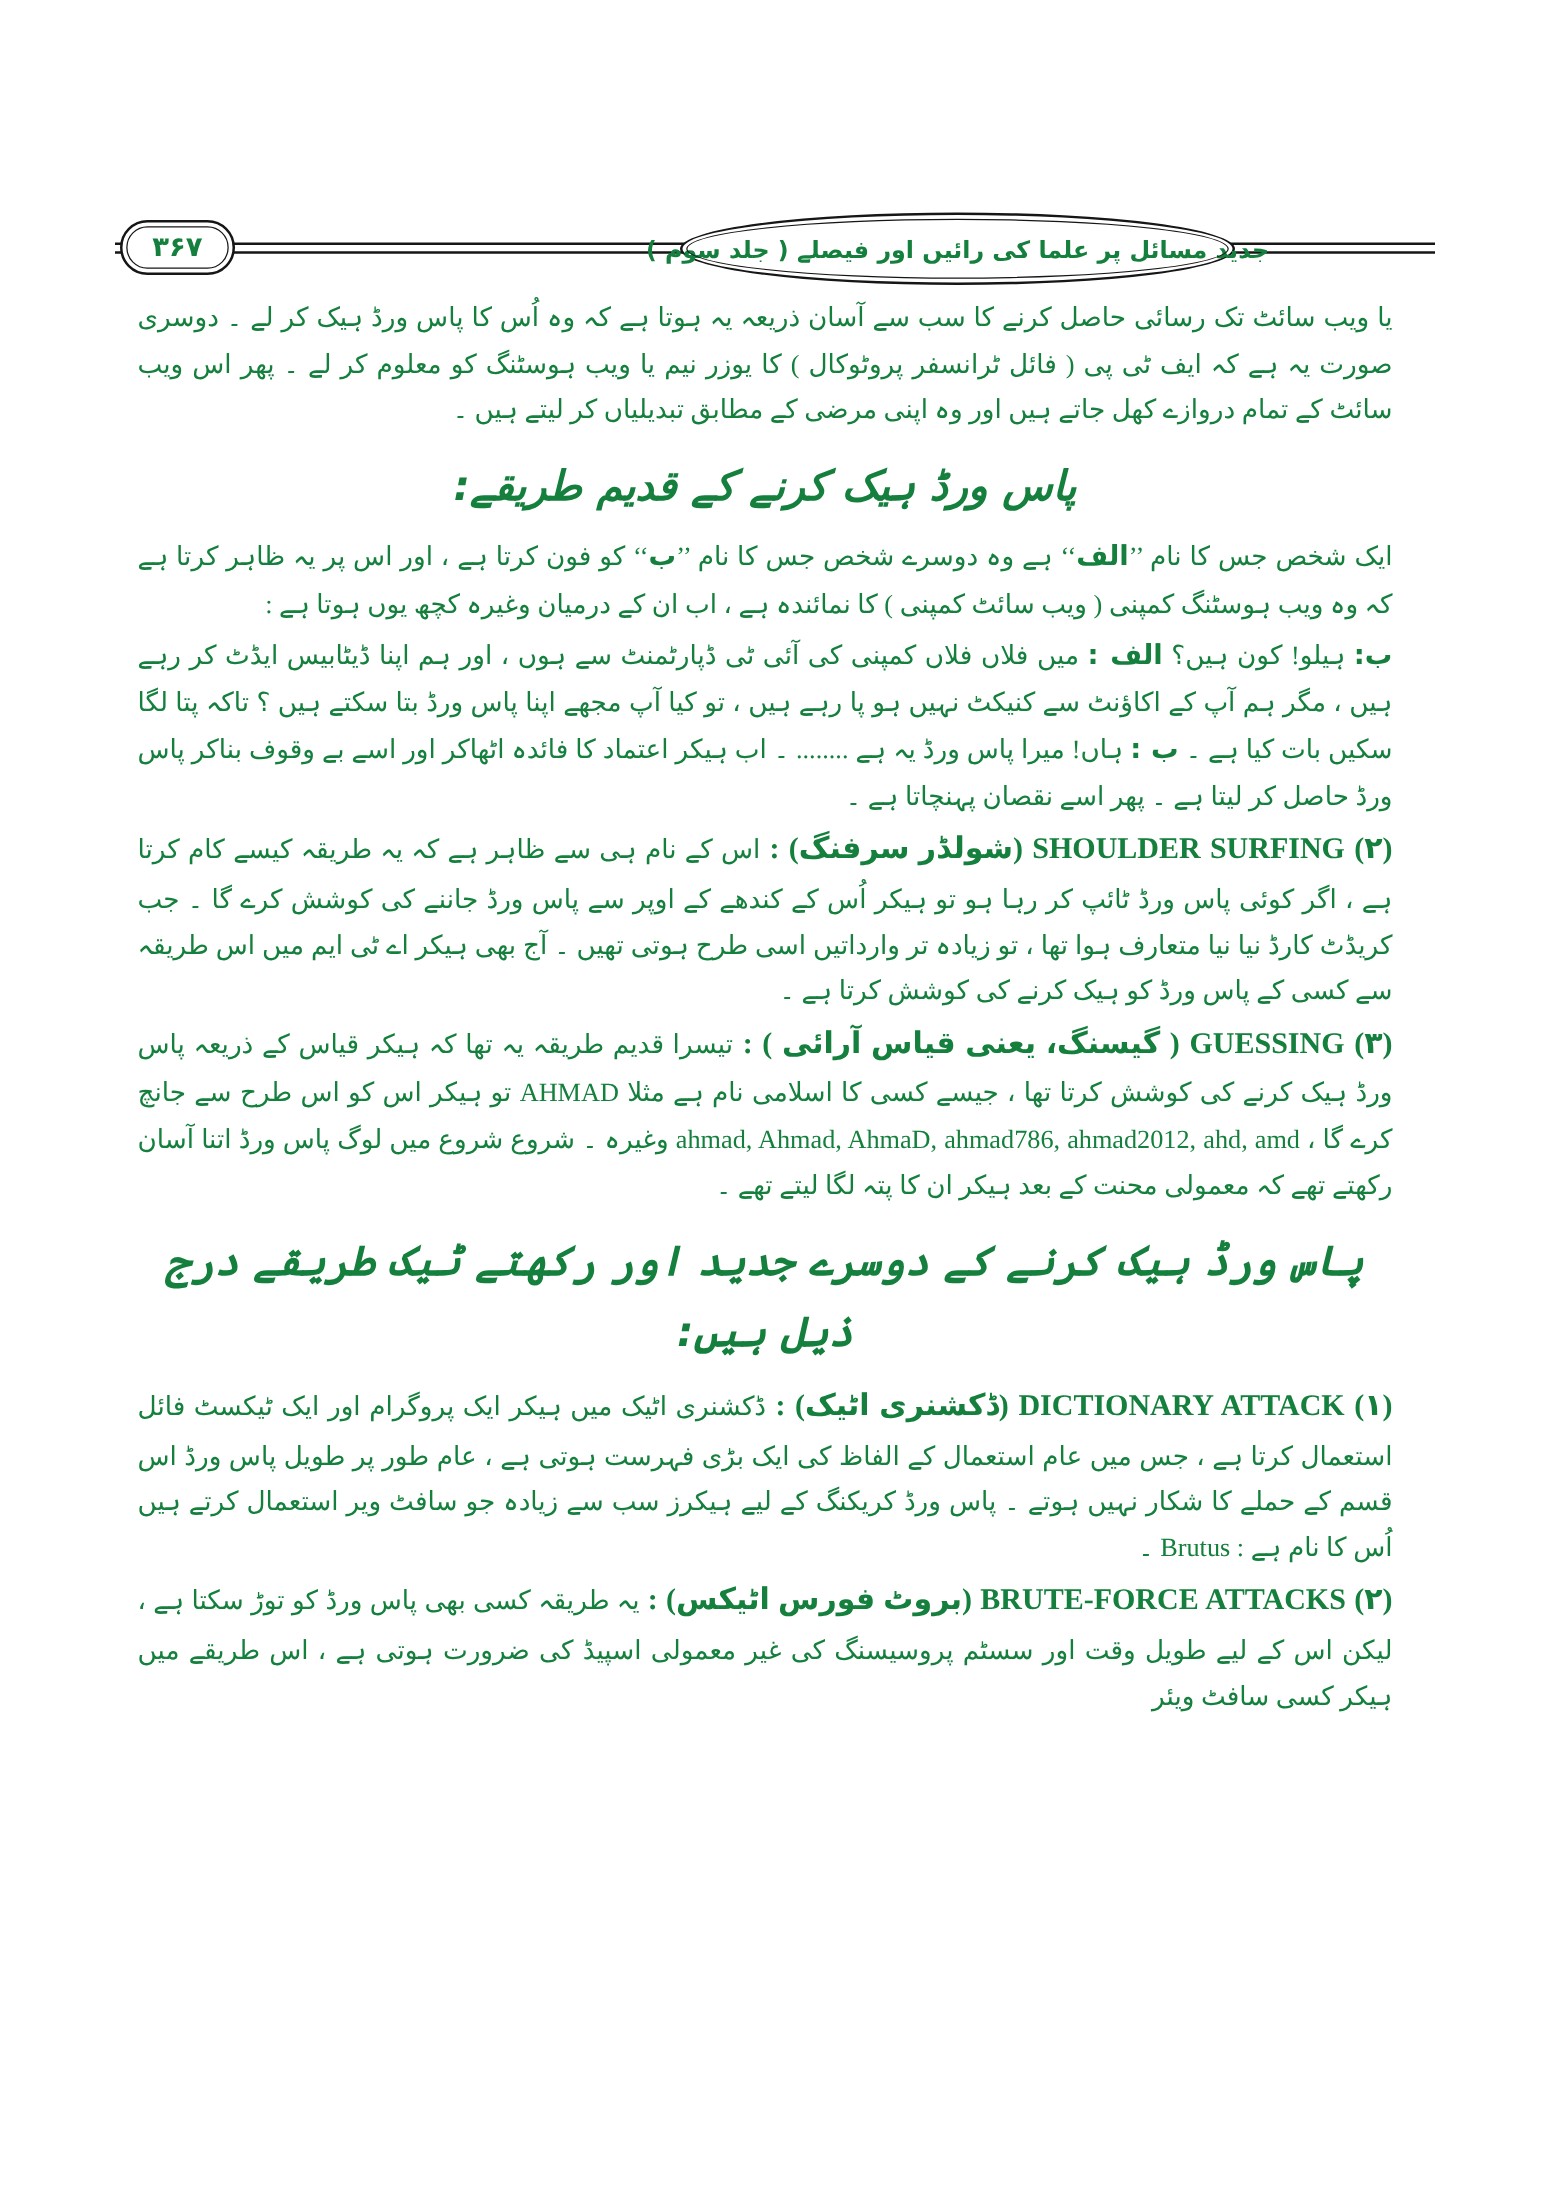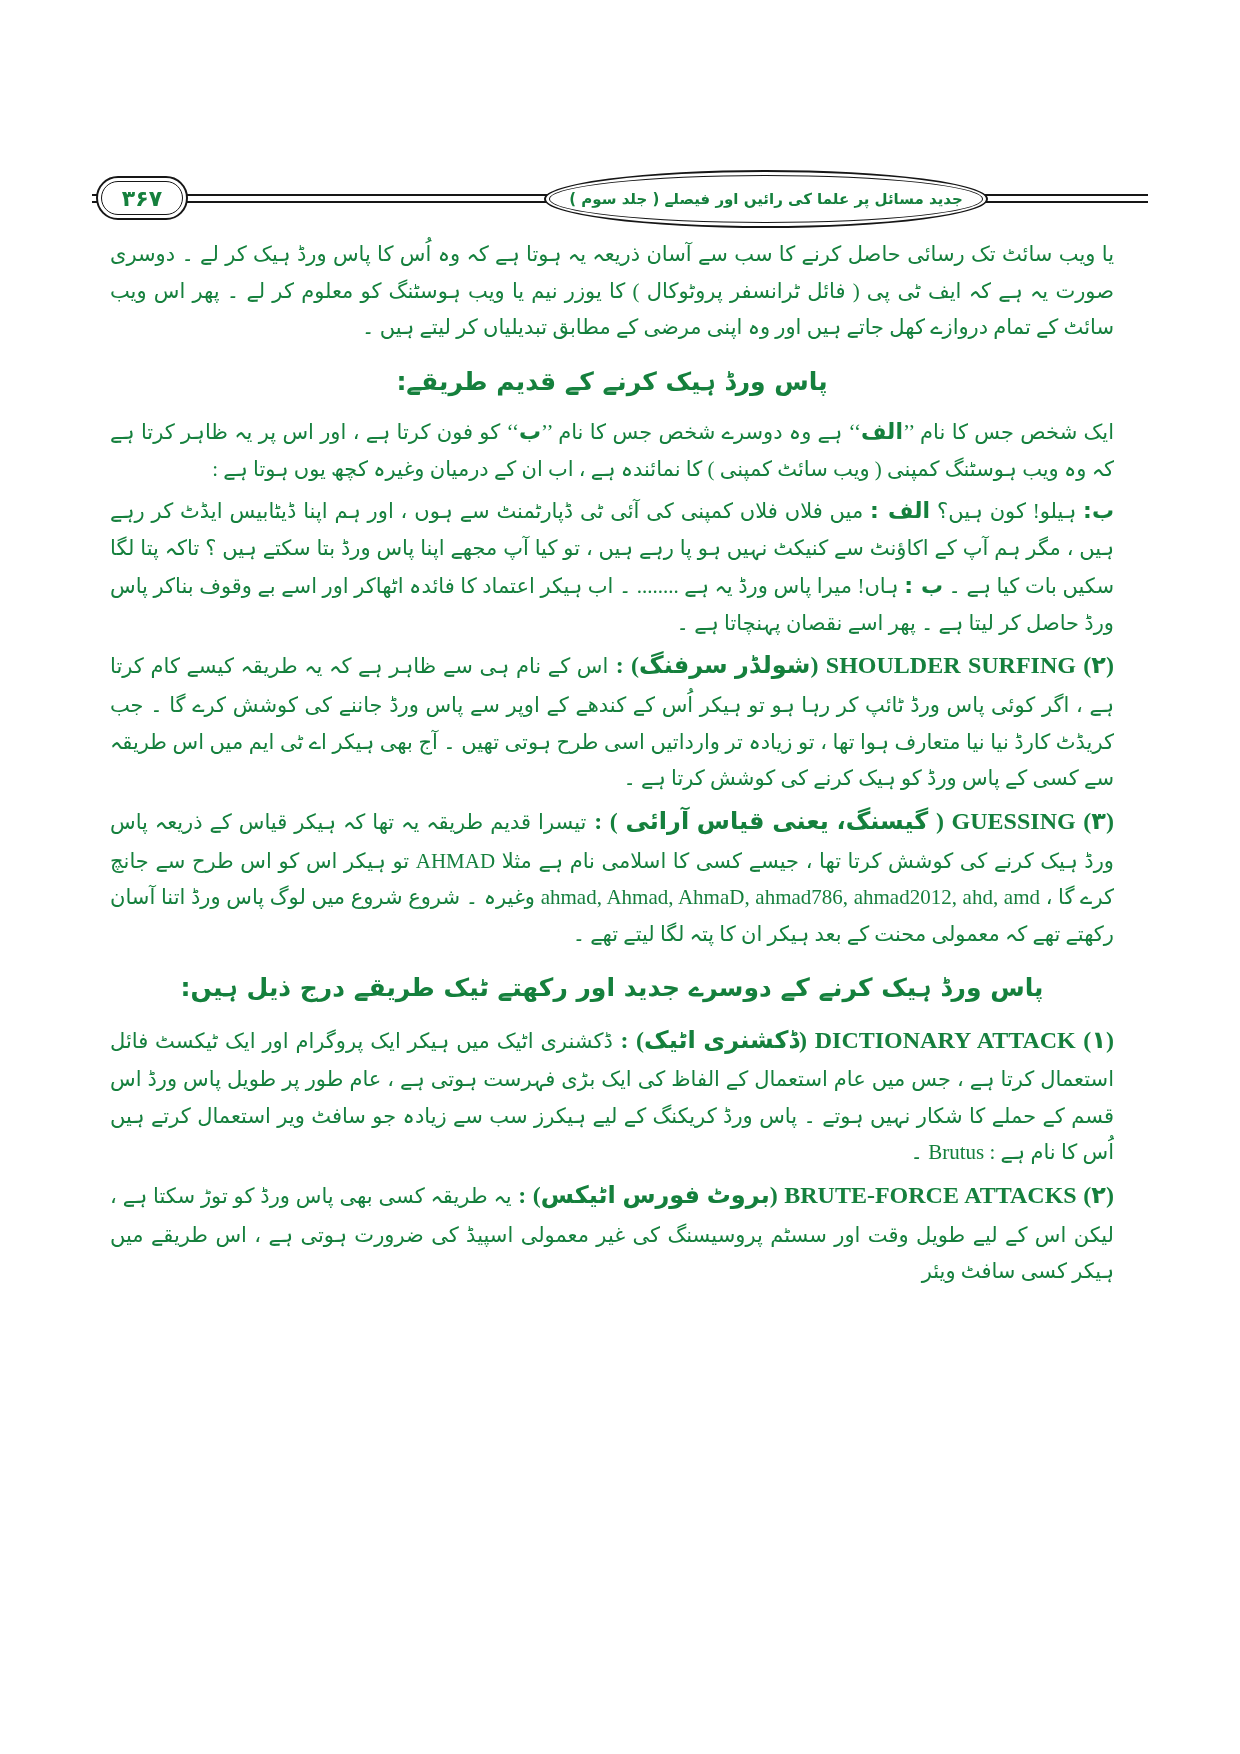--- a/index.html
+++ b/index.html
@@ -72,21 +72,21 @@
     content: "";
     position: absolute;
     inset: 3px;
     border: 1px solid #161616;
     border-radius: 50%;
     pointer-events: none;
   }
   .book-title {
     direction: rtl;
     font-family: "DejaVu Sans", sans-serif;
-    font-size: 15px;
+    font-size: 19px;
     font-weight: bold;
     white-space: nowrap;
   }
 
   
   .content {
     position: absolute;
     top: 236px;
     left: 110px;
     right: 126px;
@@ -104,23 +104,24 @@
   }
   .speaker {
     font-weight: bold;
     font-size: 22px;
     font-family: "DejaVu Sans", sans-serif;
   }
   .section-heading {
     margin: 14px 0 10px 0;
     text-align: center;
     font-family: "DejaVu Sans", sans-serif;
-    font-size: 25px;
+    font-size: 33px;
     font-weight: bold;
     letter-spacing: 0;
+    font-style: italic;
   }
 </style>
 </head>
 <body>
 
 <div class="page">
 
   <header class="page-header">
     <div class="header-rule"></div>
     <div class="page-number">

